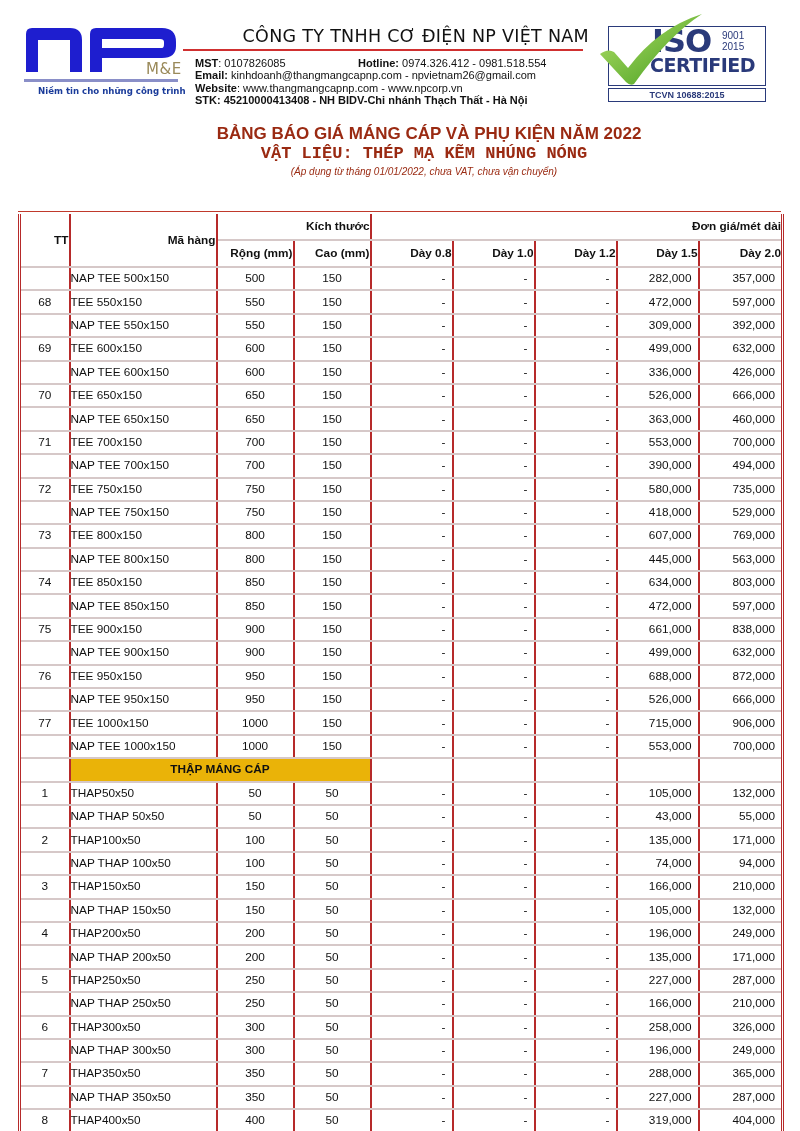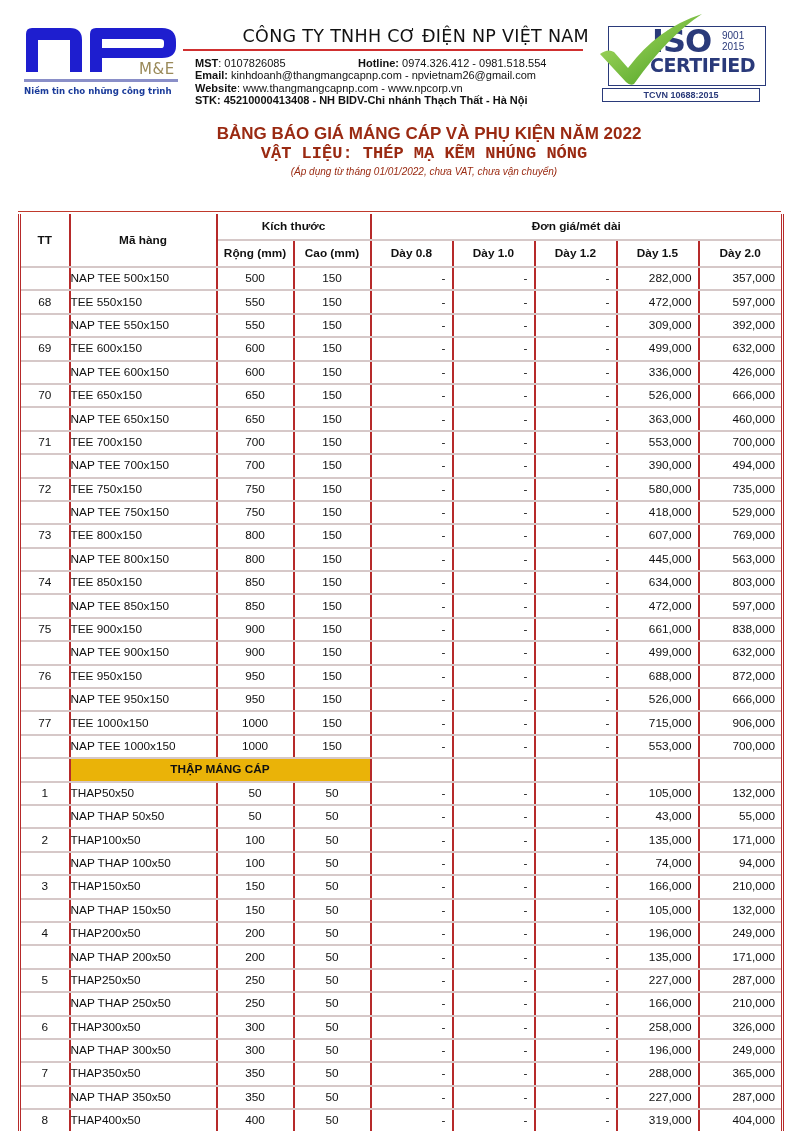--- a/index.html
+++ b/index.html
@@ -3,51 +3,51 @@
 <meta charset="utf-8">
 <style>
   html, body { margin: 0; padding: 0; background: #ffffff; }
   body { width: 800px; height: 1131px; position: relative; overflow: hidden; font-family: "Liberation Sans", sans-serif; color: #111; }
 
   
   .hdr { position: absolute; left: 0; top: 0; width: 800px; height: 110px; }
   .logo { position: absolute; left: 18px; top: 26px; width: 160px; height: 72px; }
   .logo .n { position: absolute; left: 8px; top: 2px; width: 56px; height: 44px; }
   .logo .p { position: absolute; left: 72px; top: 2px; width: 86px; height: 44px; }
-  .logo .me { position: absolute; left: 121px; top: 34px; font-family: "DejaVu Sans", sans-serif; font-size: 15px; color: #9a8a5a; letter-spacing: 0.5px; }
+  .logo .me { position: absolute; left: 128px; top: 34px; font-family: "DejaVu Sans", sans-serif; font-size: 15px; color: #9a8a5a; letter-spacing: 0.5px; }
   .logo .bar { position: absolute; left: 6px; top: 53px; width: 154px; height: 3px; background: #8a8fc8; }
-  .logo .slogan { position: absolute; left: 6px; top: 60px; font-family: "DejaVu Sans", sans-serif; font-size: 8.6px; font-weight: bold; color: #1a3b9a; white-space: nowrap; }
+  .logo .slogan { position: absolute; left: 20px; top: 60px; font-family: "DejaVu Sans", sans-serif; font-size: 8.6px; font-weight: bold; color: #1a3b9a; white-space: nowrap; }
 
   .company { position: absolute; left: 193px; top: 26px; width: 396px; }
   .company .name { font-family: "DejaVu Sans", sans-serif; font-size: 17.5px; color: #111; letter-spacing: 0.3px; white-space: nowrap; padding-left: 4px; text-align: right; }
   .company .rule { height: 1.5px; background: #d03030; margin-top: 3px; margin-left: -10px; width: 400px; }
   .company .info { font-size: 11px; line-height: 12.5px; margin-top: 6px; padding-left: 2px; white-space: nowrap; }
   .company .info b { font-weight: bold; }
   .company .info .hot { position: absolute; left: 163px; }
 
   .iso { position: absolute; left: 598px; top: 14px; width: 168px; height: 86px; }
   .iso .box { position: absolute; left: 10px; top: 12px; width: 156px; height: 58px; border: 1.5px solid #2a3a7a; }
   .iso .isotxt { position: absolute; left: 54px; top: 8px; font-family: "DejaVu Sans", sans-serif; font-size: 32px; font-weight: bold; color: #2a3a7a; letter-spacing: -1px; }
   .iso .yr { position: absolute; left: 124px; top: 16px; font-size: 10px; line-height: 11px; color: #2a3a7a; text-align: left; }
   .iso .cert { position: absolute; left: 52px; top: 40px; font-family: "DejaVu Sans", sans-serif; font-size: 19px; font-weight: bold; color: #2a3a7a; letter-spacing: -0.5px; }
-  .iso .tcvn { position: absolute; left: 4px; top: 74px; width: 156px; height: 12px; border: 1.5px solid #2a3a7a; font-size: 9px; font-weight: bold; color: #2a3a7a; text-align: center; line-height: 12px; }
+  .iso .tcvn { position: absolute; left: 10px; top: 74px; width: 156px; height: 12px; border: 1.5px solid #2a3a7a; font-size: 9px; font-weight: bold; color: #2a3a7a; text-align: center; line-height: 12px; }
   .iso svg { position: absolute; left: 0; top: 0; }
 
   
   .titles { position: absolute; left: 0; top: 124px; width: 800px; text-align: center; color: #9a2a12; padding-left: 19px; }
   .titles .t1 { font-size: 17px; font-weight: bold; line-height: 20px; margin-left: 20px; }
   .titles .t2 { font-size: 17px; font-weight: bold; line-height: 20px; margin-left: 10px; font-family: Liberation Mono, monospace; }
   .titles .t3 { font-size: 10px; font-style: italic; line-height: 15px; margin-left: 10px; }
 
   
   .tbl-wrap { position: absolute; left: 18px; top: 211px; width: 763px; }
   .tbl-wrap .outer-top { position: absolute; left: 0; top: 0; width: 763px; height: 2px; border-top: 1px solid #c0392b; }
   table { border-collapse: collapse; position: absolute; left: 0; top: 3px; width: 763px; table-layout: fixed; }
   td, th { padding: 0; font-size: 11.8px; height: 21.4px; line-height: 21px; border-bottom: 2px solid #d6c8c8; white-space: nowrap; overflow: hidden; }
-  th { font-weight: bold; text-align: center; background: #fff; }
+  th { font-weight: bold; text-align: right; background: #fff; }
   .vr { border-right: 2px solid #b62a2a; }
   .dbl-left { border-left: 3px double #b62a2a; }
   .dbl-right { border-right: 3px double #b62a2a; }
   td.c { text-align: center; }
   td.r { text-align: right; padding-right: 6px; }
   td.l { text-align: left; }
   td.sec { background: #eab308; font-weight: bold; text-align: center; color: #111; }
   tr.h1 th { height: 25px; }
   tr.h2 th { height: 25px; }
 </style>

